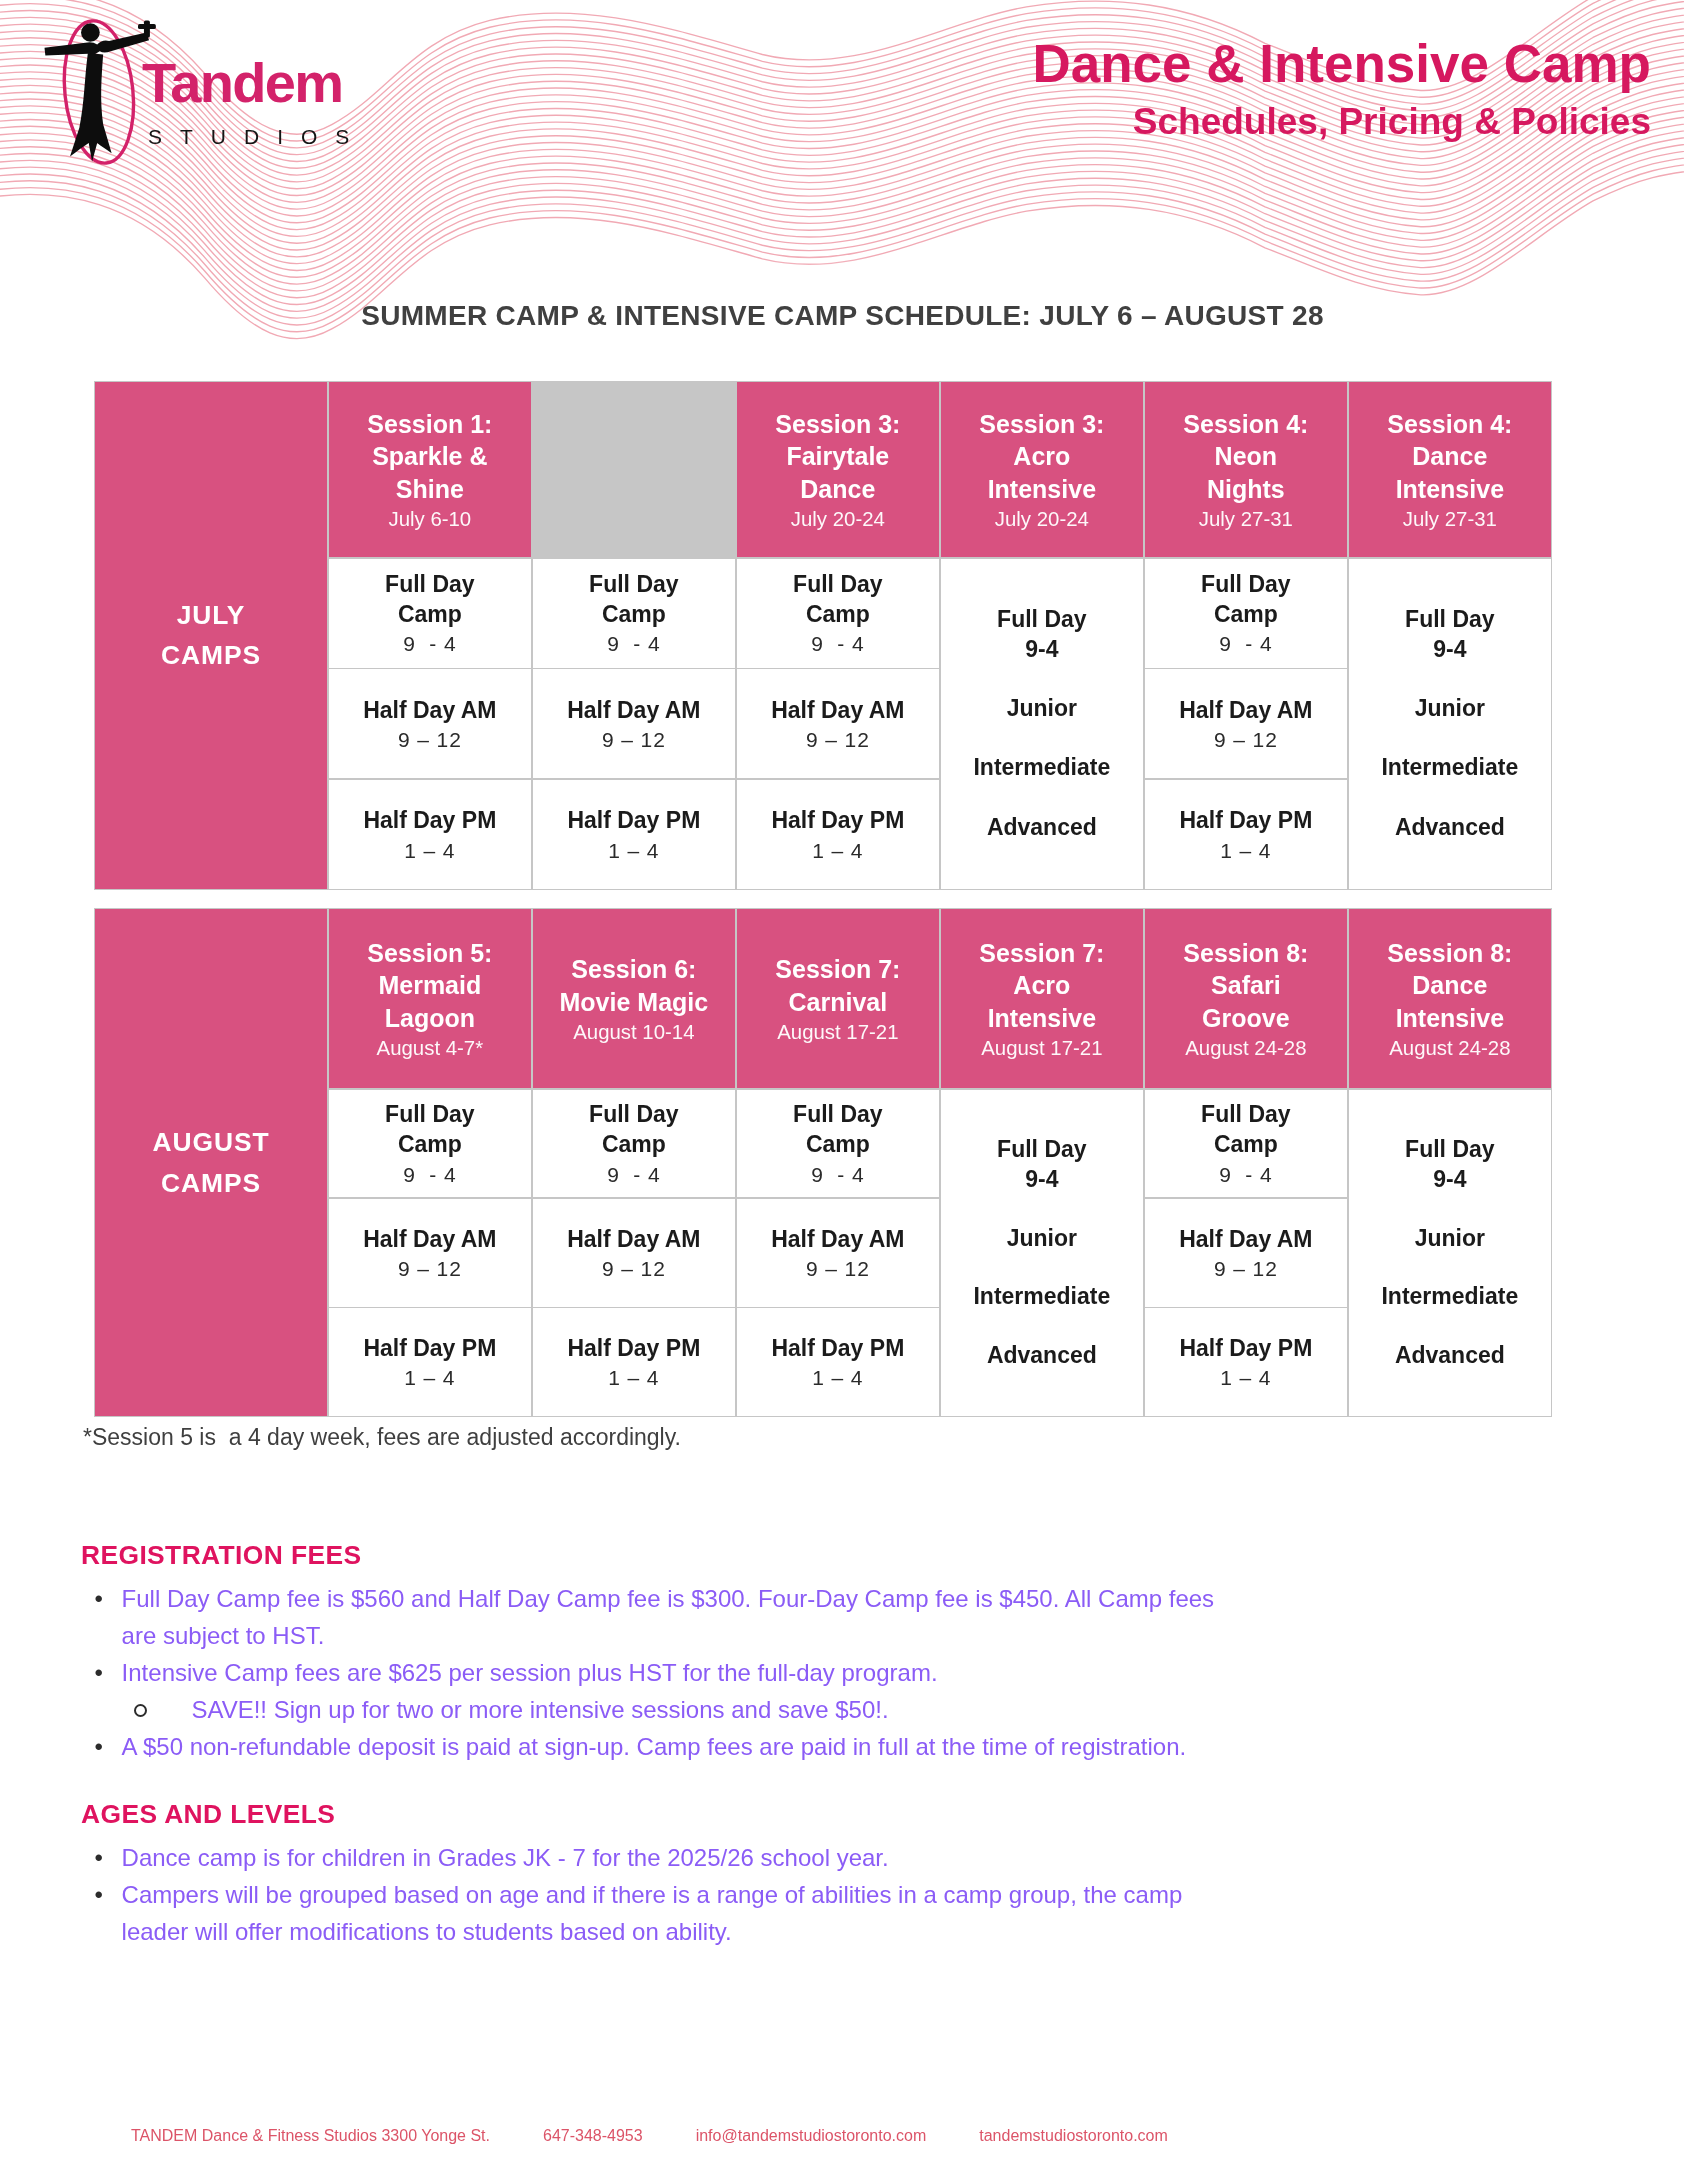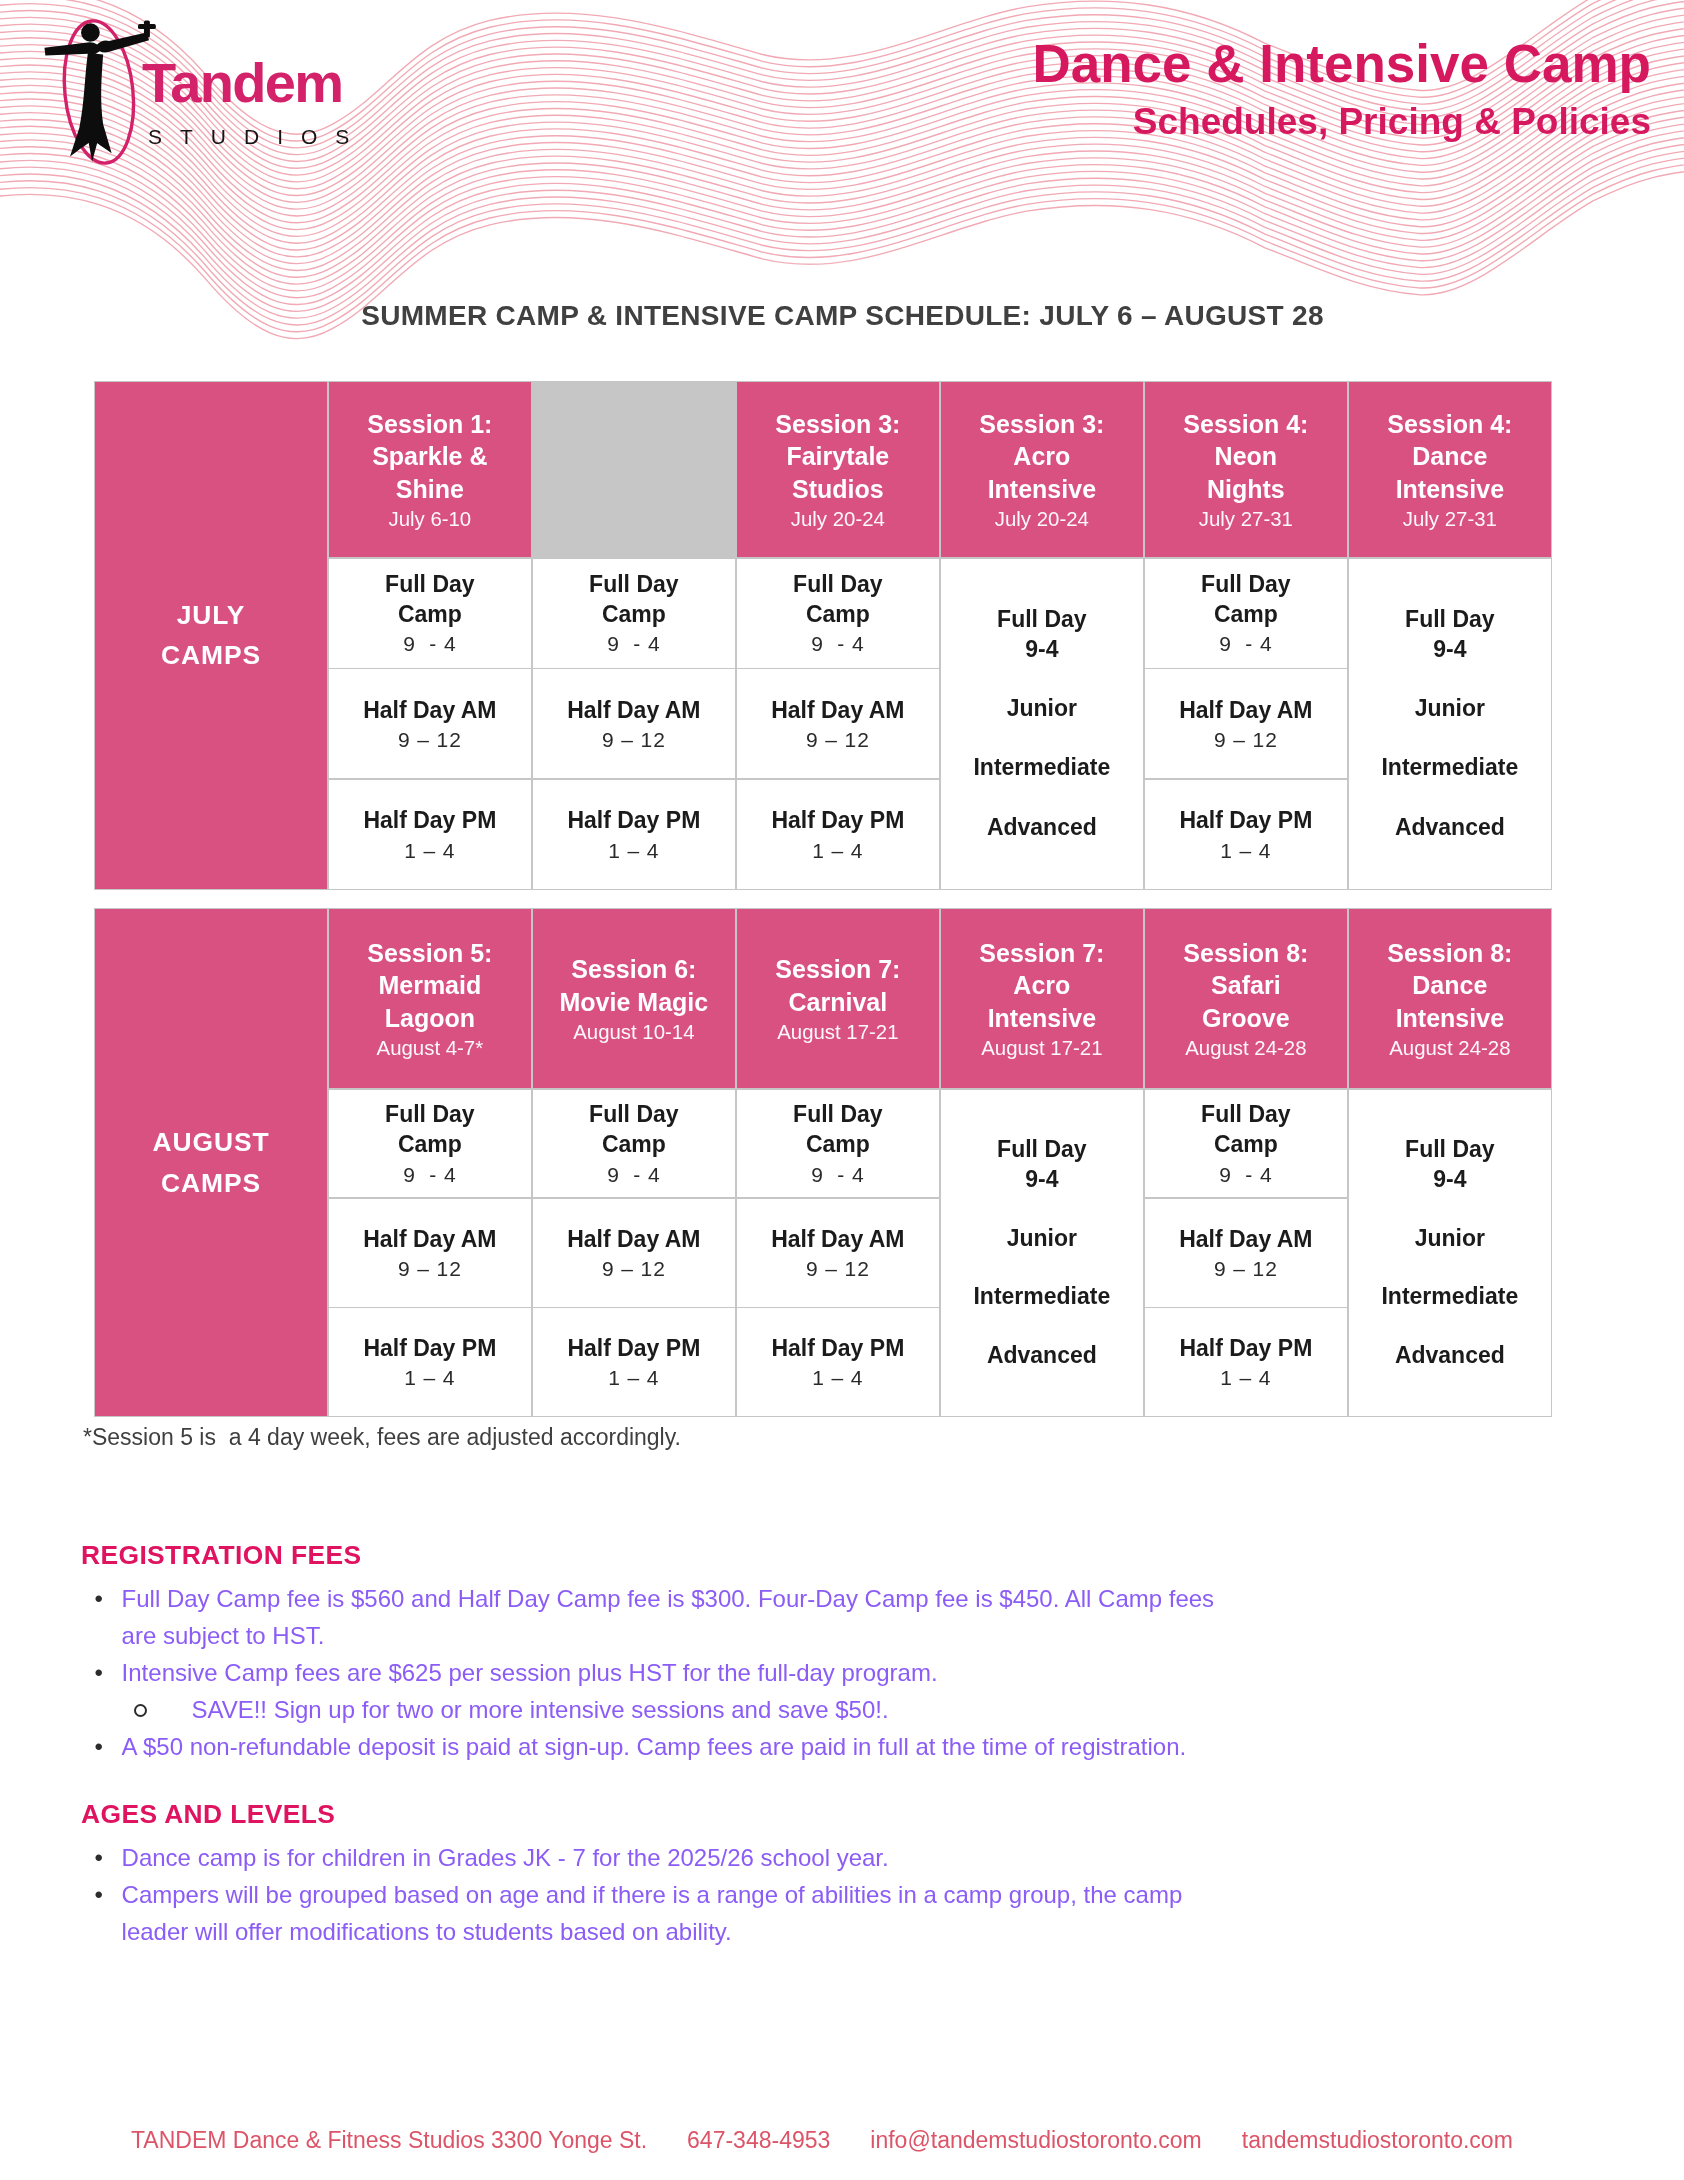--- a/index.html
+++ b/index.html
@@ -66,22 +66,22 @@
               letter-spacing:0.4px;}
   .li{display:flex;align-items:flex-start;margin:0;padding-left:13.6px;}
   .li .dot{width:27px;flex:none;font-size:24px;line-height:1.55;color:#2c2c2c;}
   .li .btext{flex:1;font-size:24px;line-height:1.55;color:#8b5cf6;white-space:pre-line;
              padding-right:51px;}
   .li-sub{padding-left:53px;gap:28px;}
   .li-sub .ring{flex:none;width:9.4px;height:9.4px;border:2.1px solid #2c2c2c;border-radius:50%;
                 margin:12.8px 16px 0 0;}
 
   
-  .footer{position:absolute;left:131px;top:2127px;z-index:2;display:flex;gap:40px;
-          font-size:23px;color:#dc5468;white-space:nowrap;}
+  .footer{position:absolute;left:131px;top:2127px;z-index:2;display:flex;gap:53px;
+          font-size:16px;color:#dc5468;white-space:nowrap;}
   .footer a{color:#dc5468;text-decoration:none;}
 </style>
 </head>
 <body>
 
 <div class="page">
 
   <svg class="waves" viewBox="0 0 1978 660" preserveAspectRatio="none">
     <defs>
       <path id="wv" fill="none" stroke="#f1a9b4" stroke-width="1.6" d="M -60 25 C 80 -10 170 30 240 110 C 295 175 340 198 390 170 C 455 135 485 70 575 48 C 685 22 795 60 895 88 C 1005 115 1105 50 1205 32 C 1305 16 1395 28 1485 75 C 1550 100 1600 125 1665 130 C 1730 135 1800 60 1870 20 C 1920 -5 1950 -15 2040 -20"></path>
@@ -150,21 +150,21 @@
     </div>
     <div class="hd c2 r1">
       <div class="s">Session 1:</div>
         <div class="n">Sparkle &amp;
 Shine</div>
         <div class="d">July 6-10</div>
     </div>
     <div class="hd c4 r1">
       <div class="s">Session 3:</div>
         <div class="n">Fairytale
-Studios</div>
+Dance</div>
         <div class="d">July 20-24</div>
     </div>
     <div class="hd c5 r1">
       <div class="s">Session 3:</div>
         <div class="n">Acro
 Intensive</div>
         <div class="d">July 20-24</div>
     </div>
     <div class="hd c6 r1">
       <div class="s">Session 4:</div>

